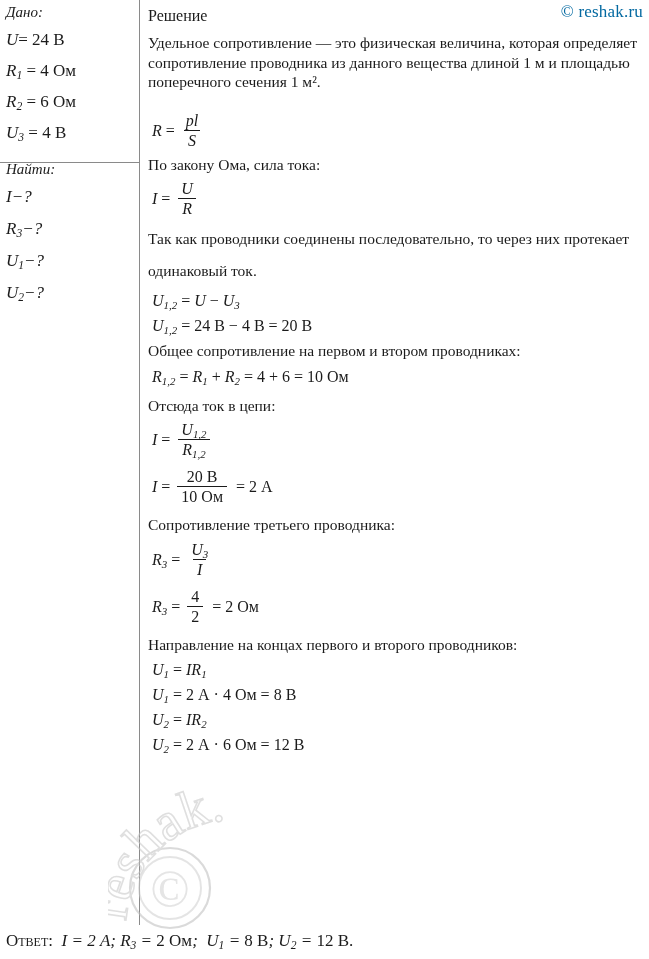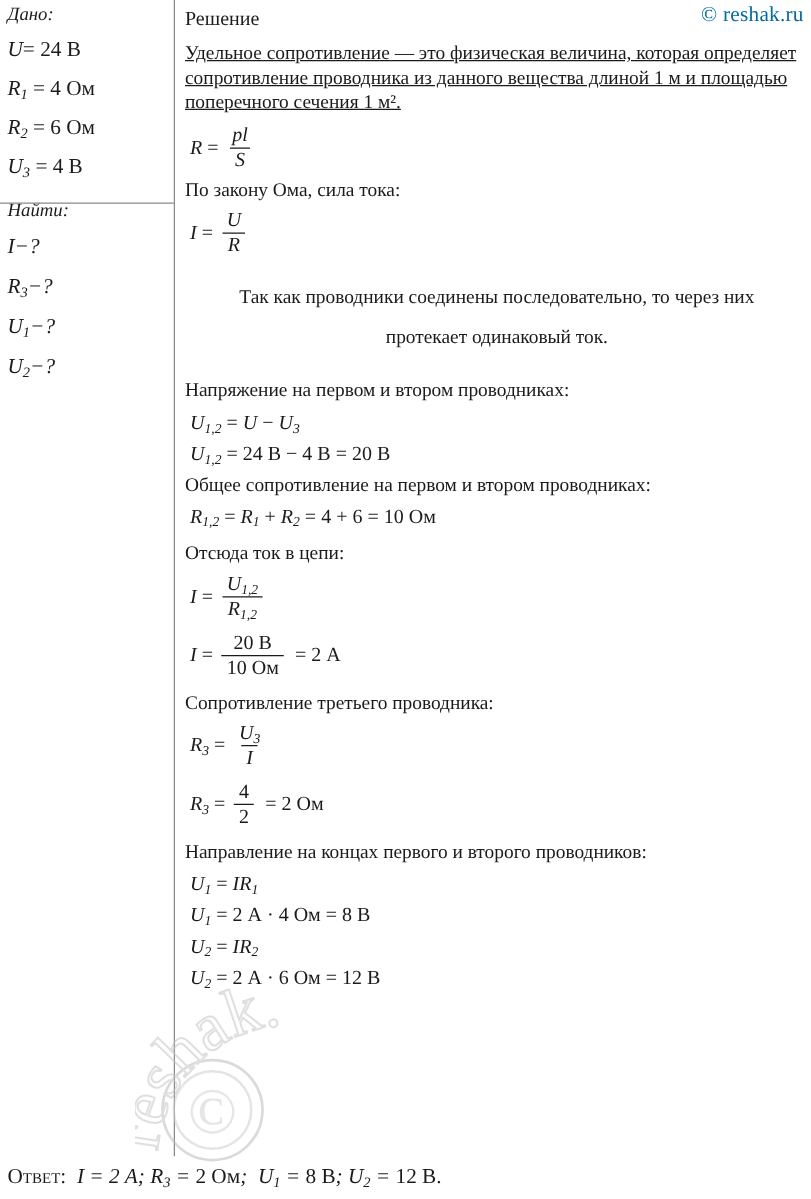--- a/index.html
+++ b/index.html
@@ -122,27 +122,25 @@
     line-height: 20px;
     margin: 0 0 7px 0;
   }
   .para {
     font-size: 15.5px;
     line-height: 19.5px;
     margin: 0 0 6px 0;
     max-width: 500px;
   }
   .para-lead {
-    margin-bottom: 8px;
-    text-decoration: underline;
+    margin-bottom: 20px;
   }
   .para-sp {
     line-height: 32px;
-    margin: 17px;
-    text-align: center;
+    margin: 0;
   }
   .formula {
     font-style: italic;
     font-size: 16px;
     line-height: 19px;
     margin: 4px 0 6px 4px;
     white-space: nowrap;
     display: flex;
     align-items: center;
   }
@@ -262,21 +260,20 @@
         <span>I</span>
         <span class="op">=</span>
         <span class="frac">
           <span class="num">U</span>
           <span class="den">R</span>
         </span>
       </div>
 
       <div class="para para-sp">Так как проводники соединены последовательно, то через них протекает одинаковый ток.</div>
 
-      <div class="para">Напряжение на первом и втором проводниках:</div>
 
       <div class="formula">
         <span>U<sub>1,2</sub><span class="op">=</span>U<span class="op">−</span>U<sub>3</sub></span>
       </div>
 
       <div class="formula">
         <span>U<sub>1,2</sub><span class="op">=</span><span class="up">24 В</span><span class="op">−</span><span class="up">4 В</span><span class="op">=</span><span class="up">20 В</span></span>
       </div>
 
       <div class="para">Общее сопротивление на первом и втором проводниках:</div>

